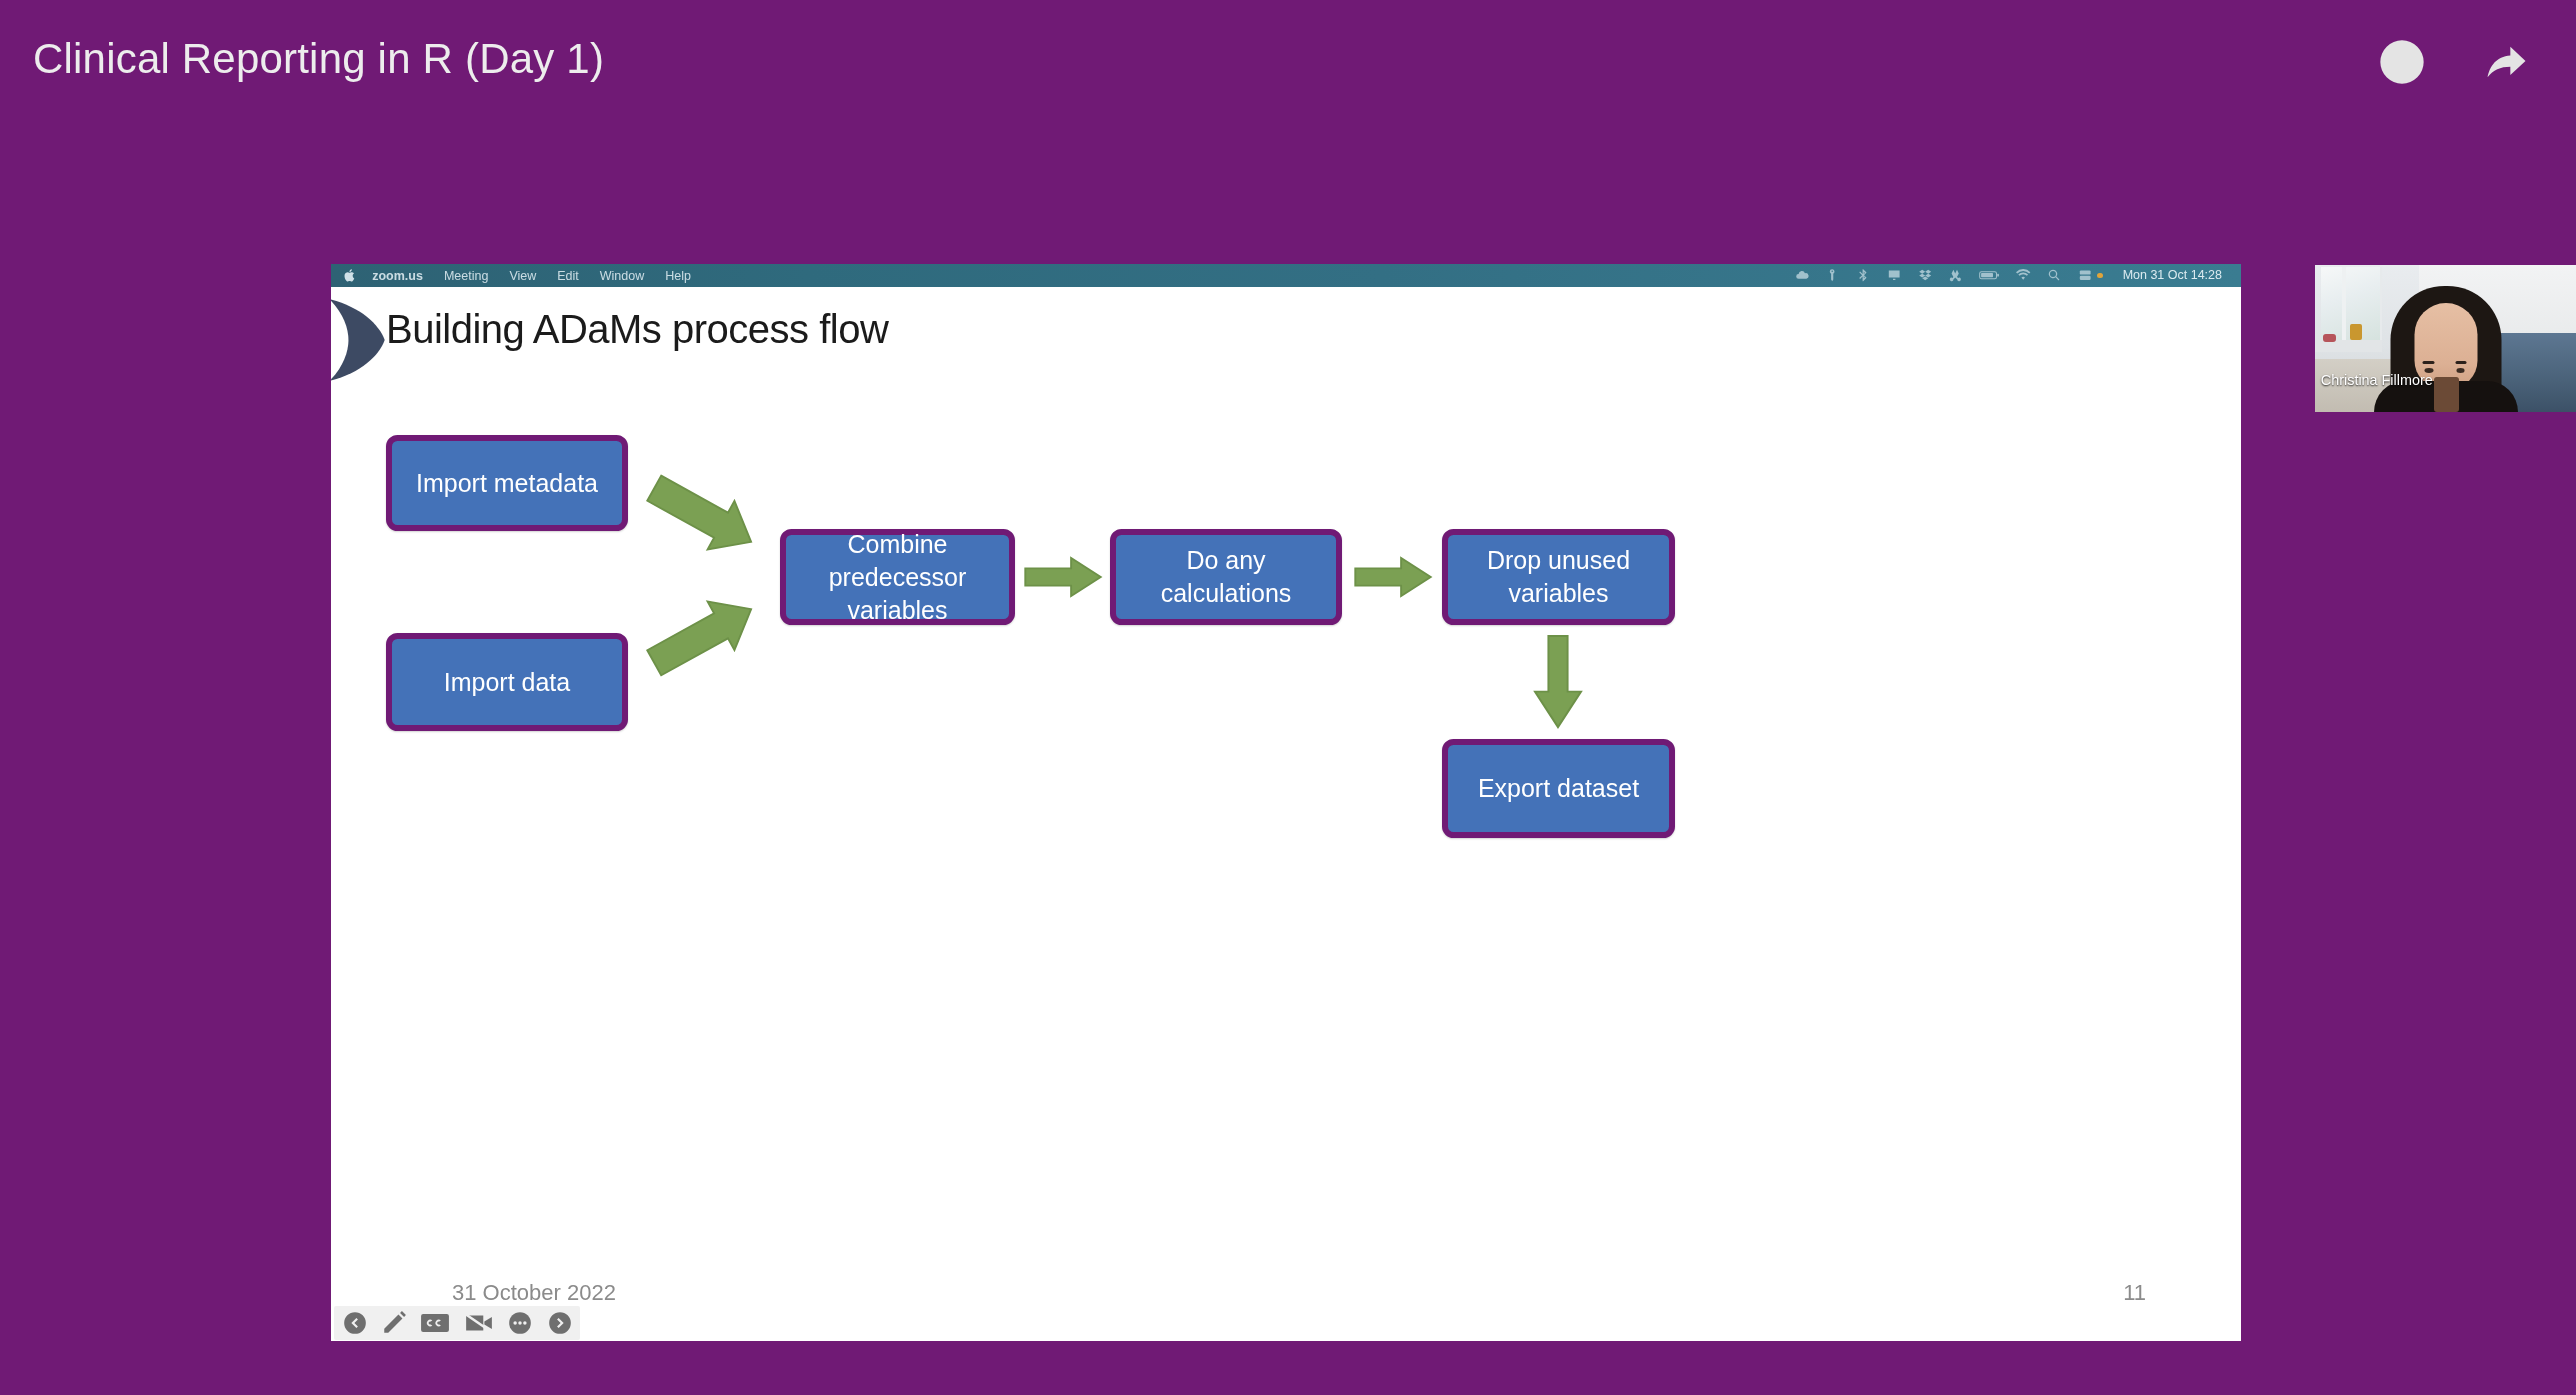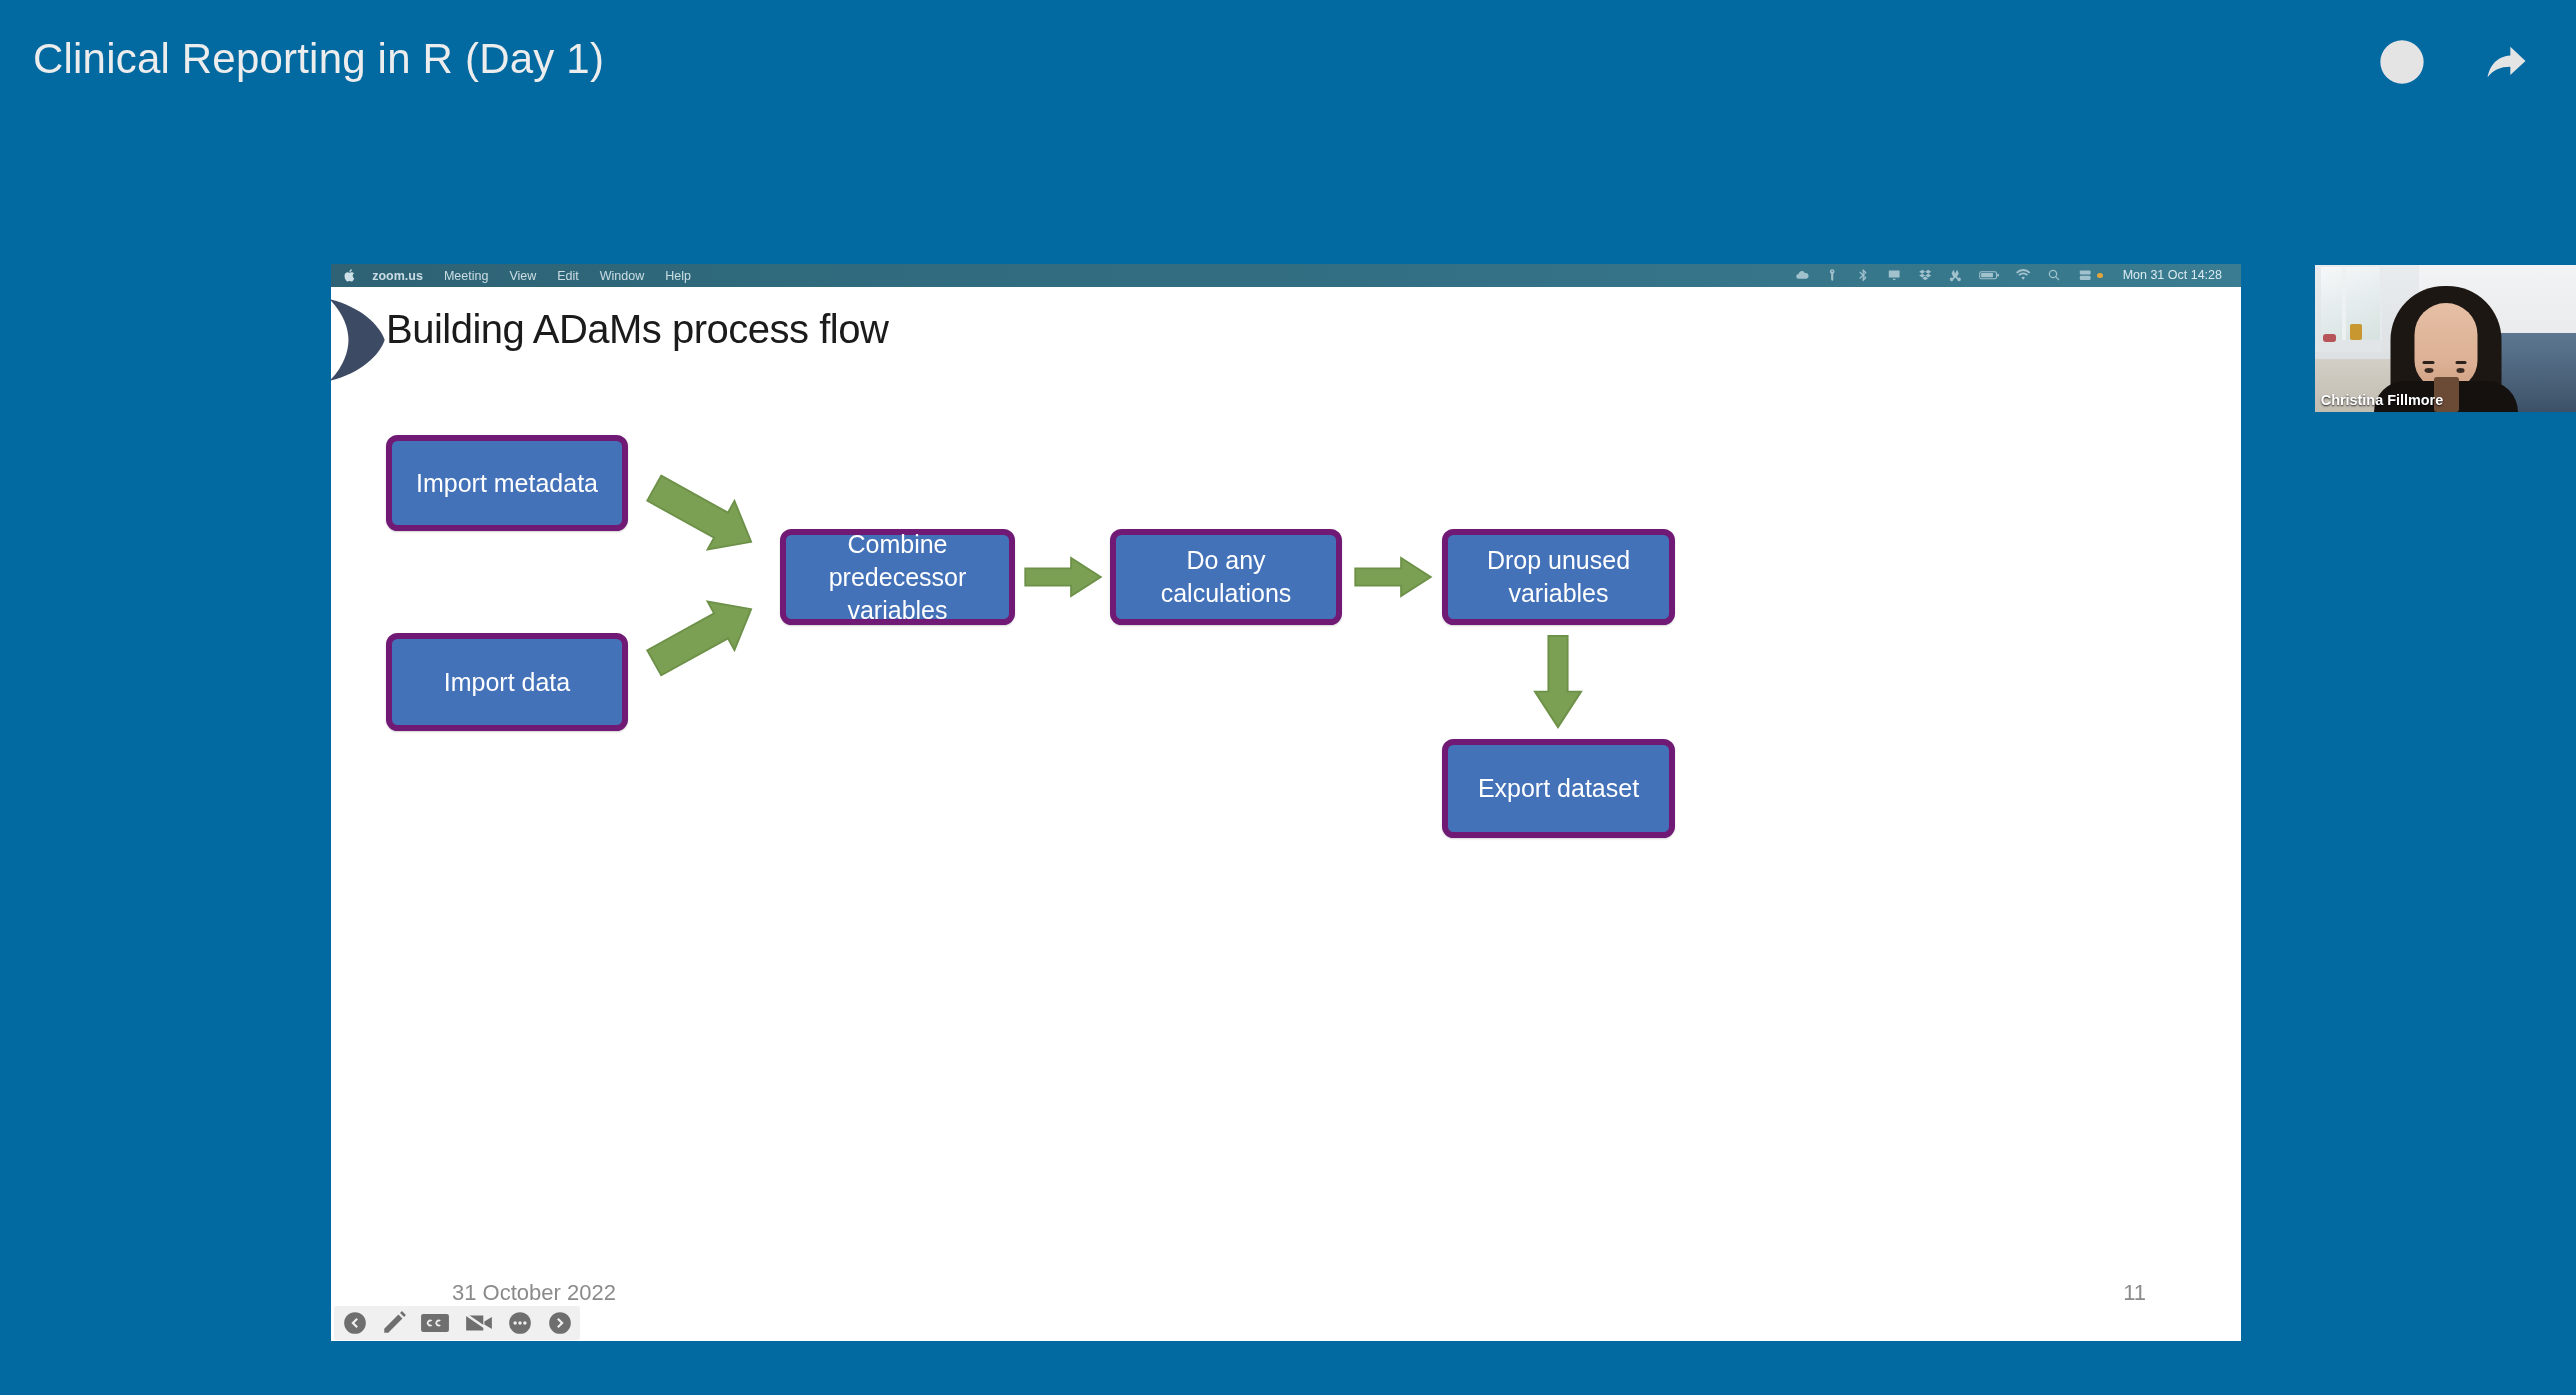--- a/index.html
+++ b/index.html
@@ -9,21 +9,21 @@
     width: 2576px;
     height: 1395px;
     overflow: hidden;
     font-family: "Liberation Sans", sans-serif;
   }
 
   #root {
     position: relative;
     width: 2576px;
     height: 1395px;
-    background: #0369a1;
+    background: #701a75;
   }
 
   
   #video-title {
     position: absolute;
     left: 33px;
     top: 35px;
     font-size: 42px;
     color: #ededed;
     letter-spacing: 0.2px;
@@ -195,24 +195,24 @@
   #webcam-tile .brow-l, #webcam-tile .brow-r { position:absolute; top:58px; width:11.5px; height:2.9px; background:#2c211b; border-radius:1.9px; }
   #webcam-tile .brow-l { left:50%; margin-left:-23px; }
   #webcam-tile .brow-r { left:50%; margin-left:9.6px; }
   #webcam-tile .mouth { position:absolute; left:50%; margin-left:-9.6px; top:99px; width:20px; height:4.8px;
      background:#b5706c; border-radius: 0 0 10.5px 10.5px; }
   #webcam-tile .torso { position:absolute; left:50%; transform:translateX(-50%); bottom:0;
      width:144px; height:31px; background:#15110f; border-radius: 38px 38px 0 0; }
   #webcam-tile .mug { position:absolute; left:50%; margin-left:-11.5px; bottom:0; width:25px; height:35px;
      background:#6b4a36; border-radius:2.9px; }
   #webcam-name {
-    position:absolute; left:5.8px; bottom:4px;
+    position:absolute; left:5.8px; bottom:24px;
     font-size: 14.4px; color:#ffffff;
     text-shadow: 0 1px 1.9px rgba(0,0,0,.85);
-    font-weight: 700;
+    font-weight: 400;
     white-space: nowrap;
   }
 </style>
 </head>
 <body>
 
 <div id="root">
 
   <div id="video-title">Clinical Reporting in R (Day 1)</div>
 

